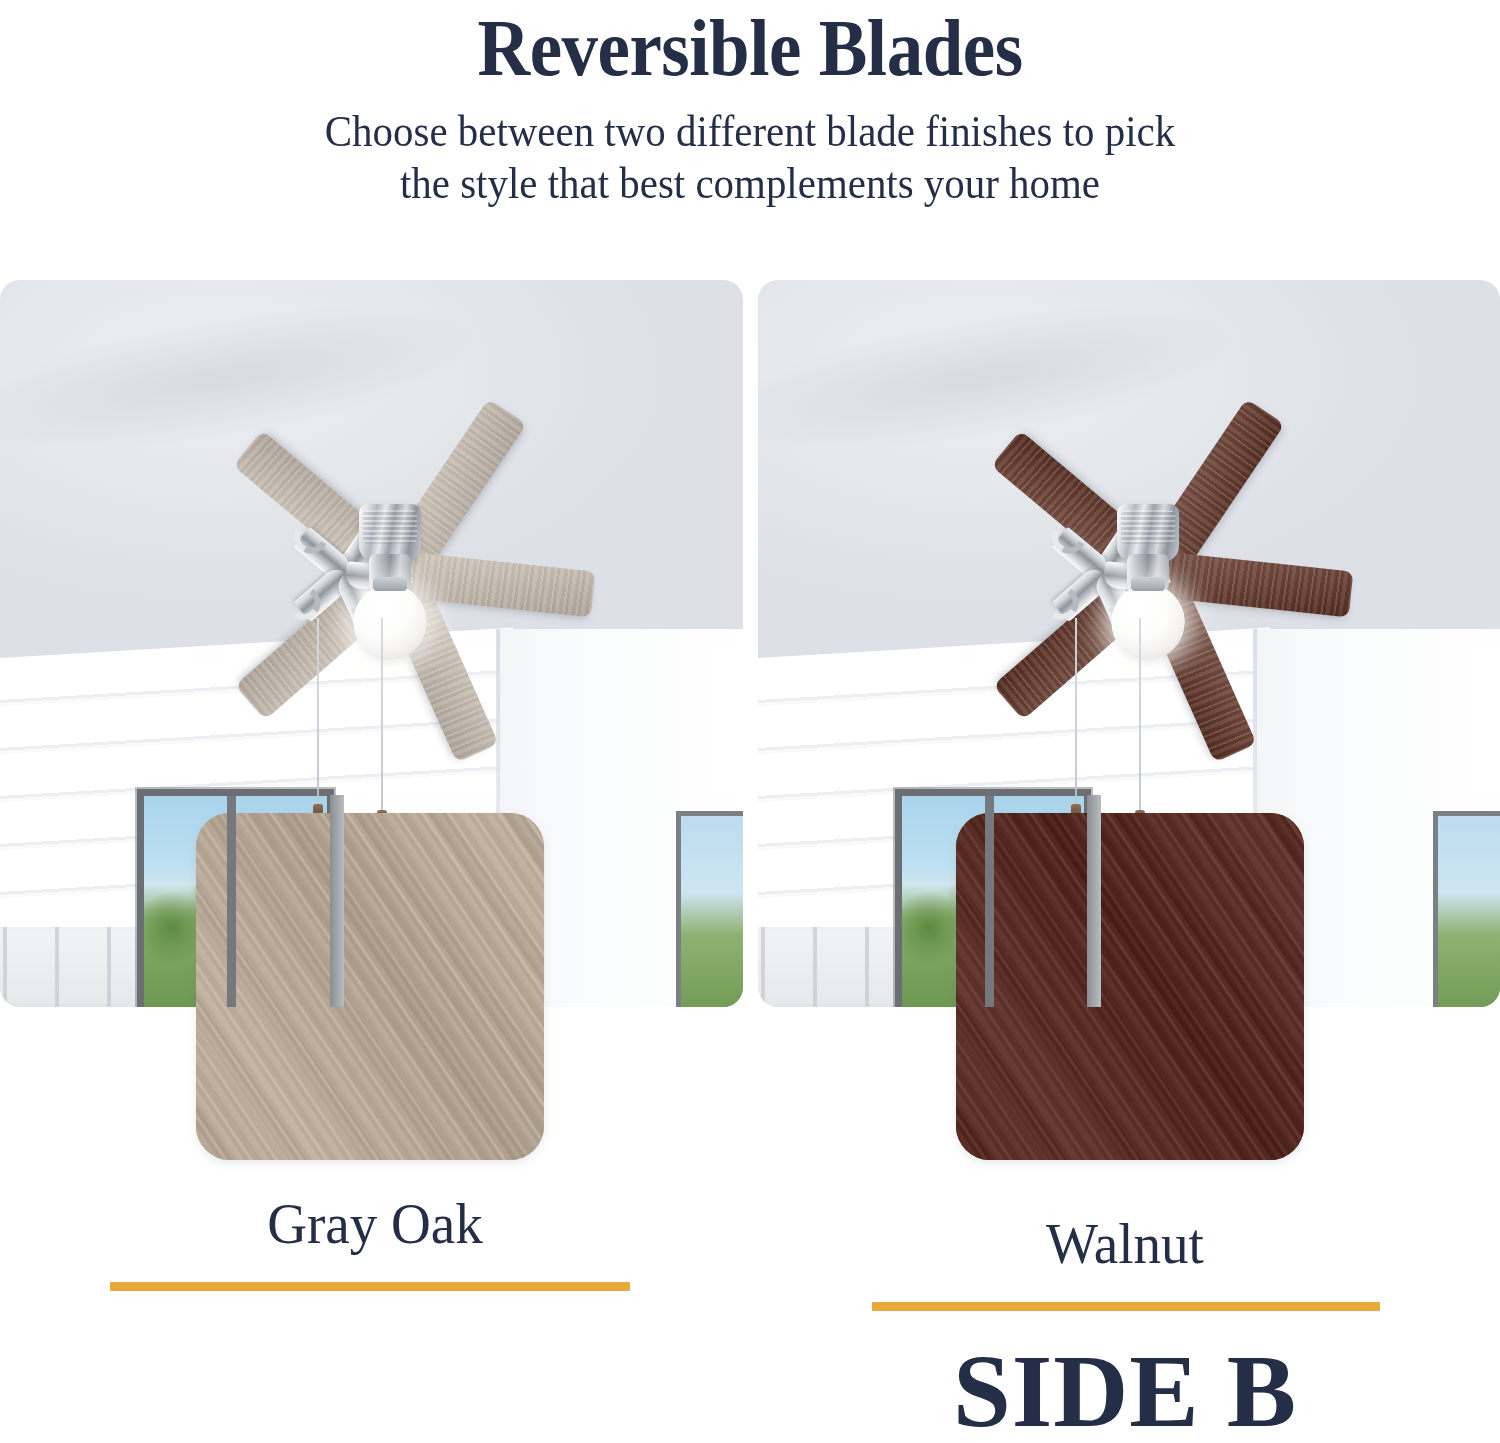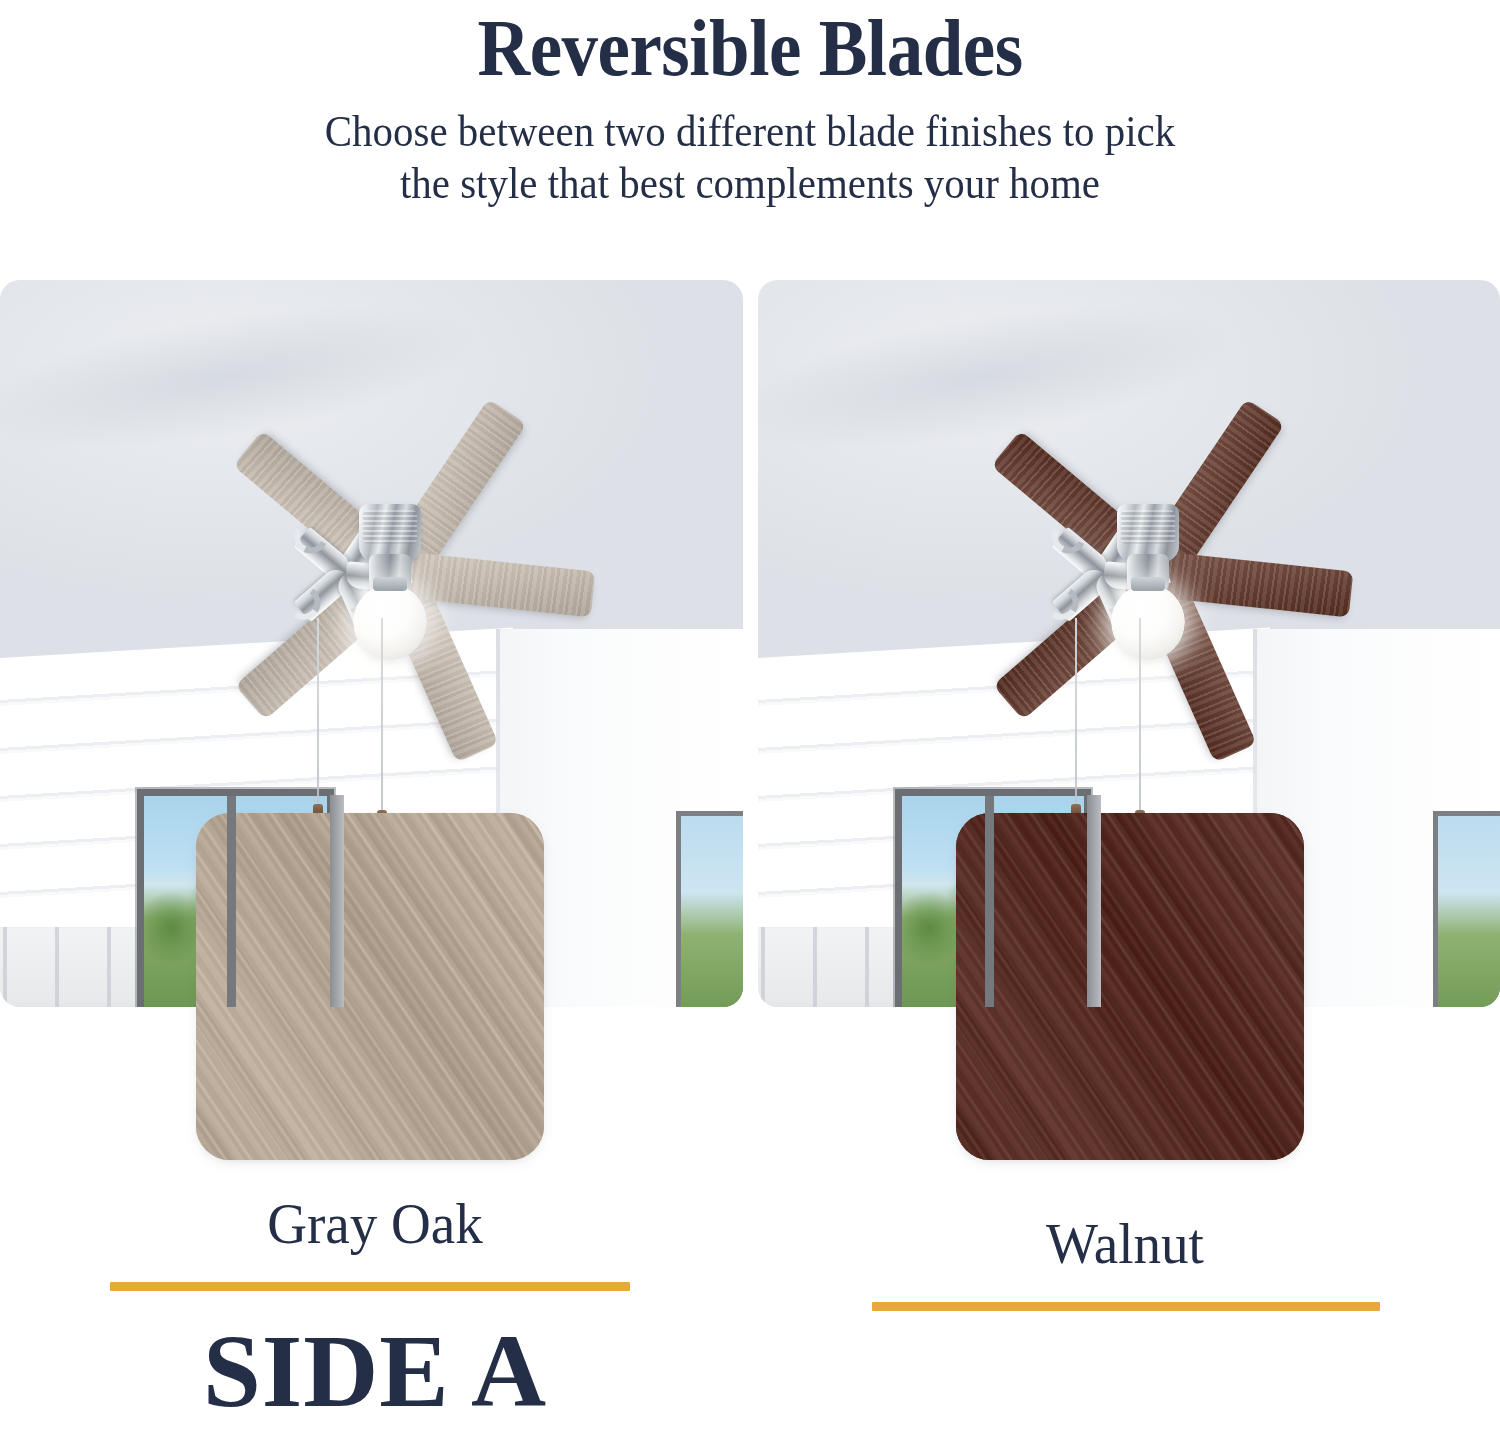--- a/index.html
+++ b/index.html
@@ -491,19 +491,19 @@
 <div class="swatch left">
   <div class="tex" id="tex-a" style="background: repeating-linear-gradient(90deg, rgba(255, 255, 255, 0) 0px, rgba(255, 255, 255, 0) 3px, rgba(198, 183, 166, 0.333) 3px, rgba(198, 183, 166, 0.333) 7px, rgba(164, 149, 132, 0.267) 7px, rgba(164, 149, 132, 0.267) 11px, rgba(210, 195, 178, 0.4) 11px, rgba(210, 195, 178, 0.4) 14px, rgba(150, 135, 118, 0.2) 14px, rgba(150, 135, 118, 0.2) 21px), repeating-linear-gradient(90deg, rgba(255, 255, 255, 0) 0px, rgba(255, 255, 255, 0) 17px, rgba(210, 195, 178, 0.267) 17px, rgba(210, 195, 178, 0.267) 24px, rgba(150, 135, 118, 0.25) 24px, rgba(150, 135, 118, 0.25) 40px, rgba(198, 183, 166, 0.19) 40px, rgba(198, 183, 166, 0.19) 62px), linear-gradient(90deg, rgb(174, 159, 142) 0%, rgb(194, 179, 162) 28%, rgb(170, 155, 138) 55%, rgb(192, 177, 160) 78%, rgb(176, 161, 144) 100%) rgb(184, 169, 152);"></div>
 </div>
 <div class="swatch right">
   <div class="tex" id="tex-b" style="background: repeating-linear-gradient(90deg, rgba(255, 255, 255, 0) 0px, rgba(255, 255, 255, 0) 3px, rgba(104, 62, 54, 0.333) 3px, rgba(104, 62, 54, 0.333) 7px, rgba(70, 28, 20, 0.267) 7px, rgba(70, 28, 20, 0.267) 11px, rgba(116, 74, 66, 0.4) 11px, rgba(116, 74, 66, 0.4) 14px, rgba(56, 14, 6, 0.2) 14px, rgba(56, 14, 6, 0.2) 21px), repeating-linear-gradient(90deg, rgba(255, 255, 255, 0) 0px, rgba(255, 255, 255, 0) 17px, rgba(116, 74, 66, 0.267) 17px, rgba(116, 74, 66, 0.267) 24px, rgba(56, 14, 6, 0.25) 24px, rgba(56, 14, 6, 0.25) 40px, rgba(104, 62, 54, 0.19) 40px, rgba(104, 62, 54, 0.19) 62px), linear-gradient(90deg, rgb(80, 38, 30) 0%, rgb(100, 58, 50) 28%, rgb(76, 34, 26) 55%, rgb(98, 56, 48) 78%, rgb(82, 40, 32) 100%) rgb(90, 48, 40);"></div>
 </div>
 
 <div class="caption-block left">
   <div class="finish-name" style="color: rgb(37, 46, 71);">Gray Oak</div>
   <div class="rule" style="background: rgb(232, 168, 58);"></div>
-  <div class="side-label" style="color: rgb(37, 46, 71);">SIDE A</div>
 </div>
 
 <div class="caption-block right">
   <div class="finish-name" style="color: rgb(37, 46, 71);">Walnut</div>
   <div class="rule" style="background: rgb(232, 168, 58);"></div>
+  <div class="side-label" style="color: rgb(37, 46, 71);">SIDE B</div>
 </div>
 
 </body></html>

